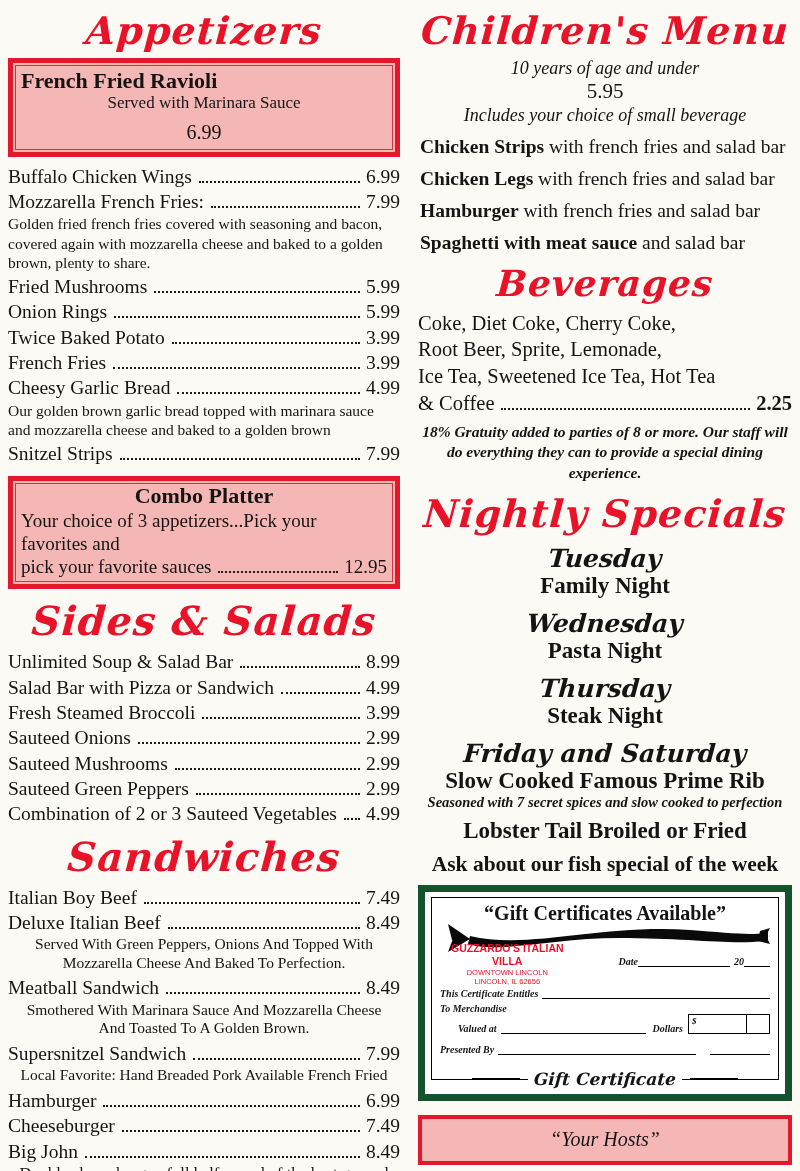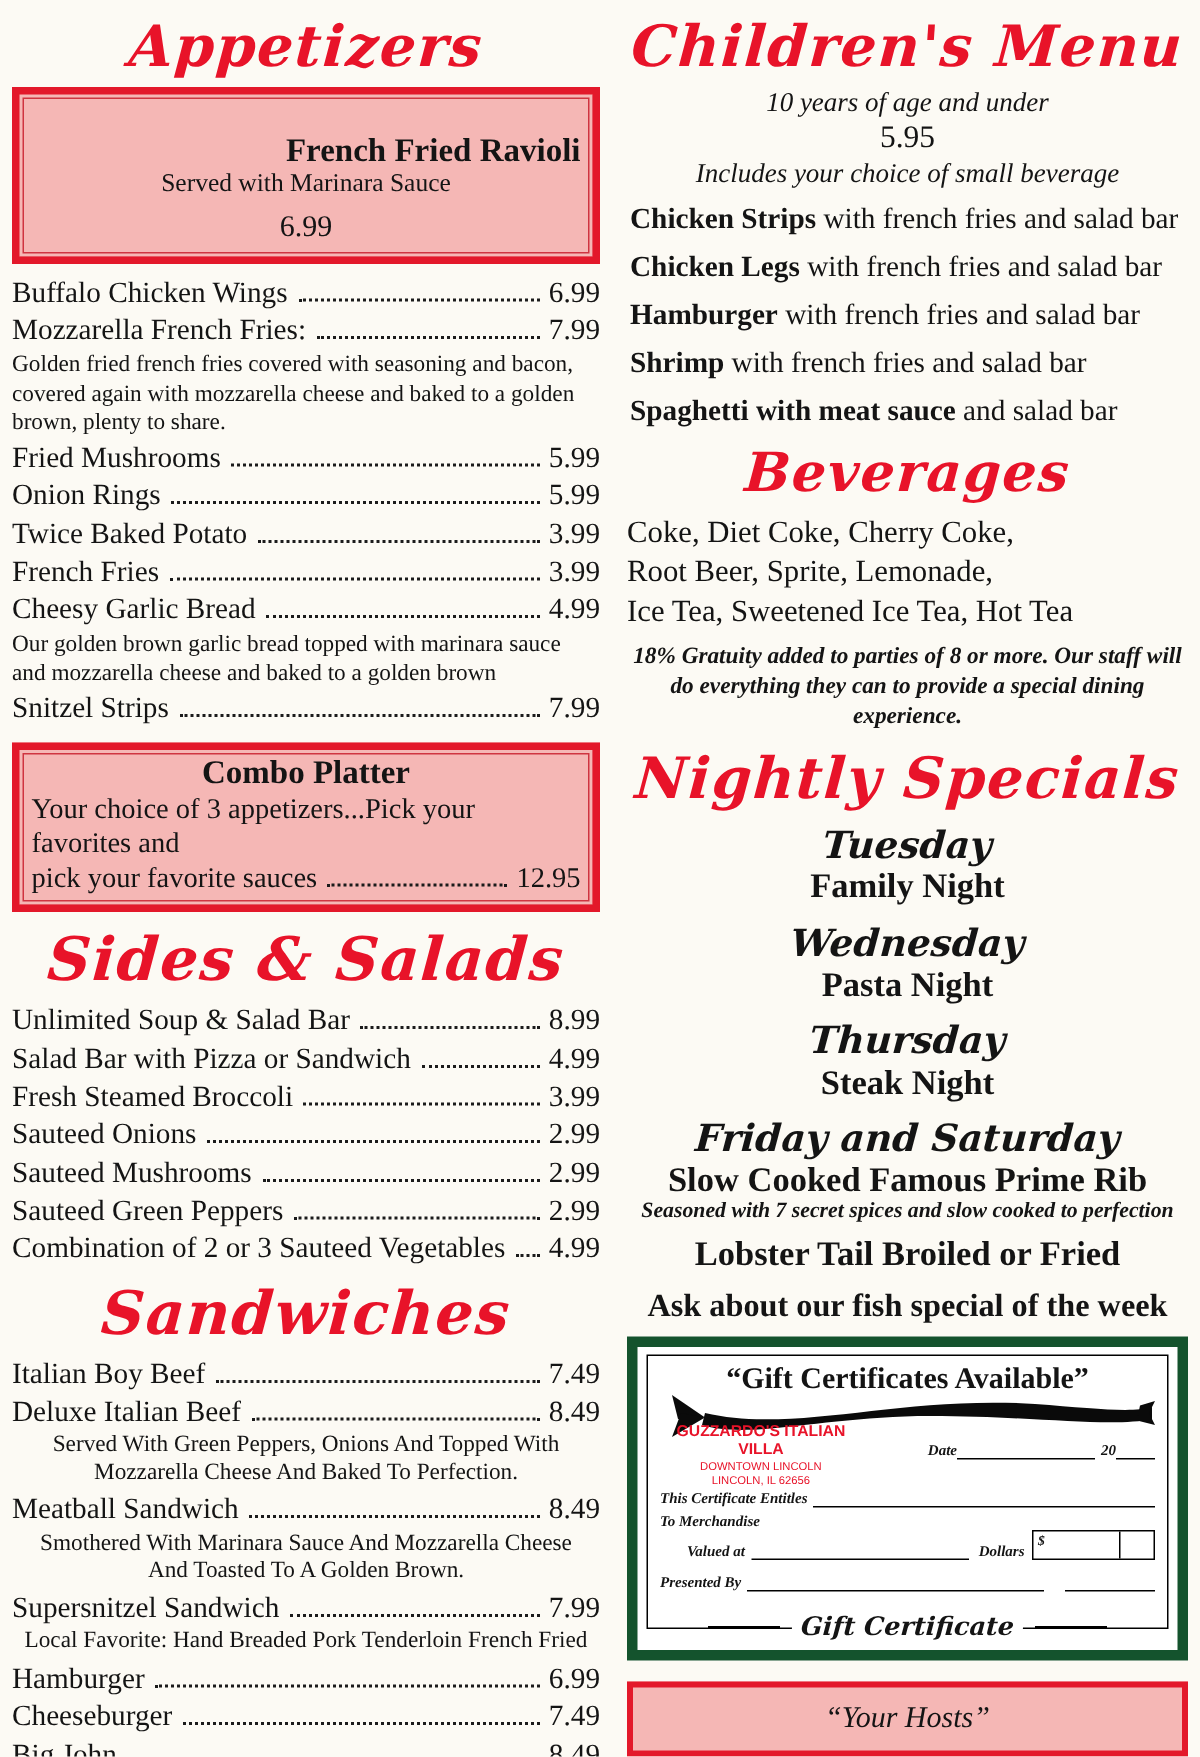--- a/index.html
+++ b/index.html
@@ -23,21 +23,21 @@
     font-family:"DejaVu Serif", serif;font-style:italic;font-weight:700;
     color:var(--red);text-align:center;font-size:38px;line-height:1.1;
     margin:2px 0 6px;letter-spacing:1px;transform:skewX(-4deg);
   }
   .pinkbox{
     background:var(--box-fill);
     border:5px solid var(--box-border);
     box-shadow:inset 0 0 0 2px var(--box-fill), inset 0 0 0 3px #cf3440;
     padding:5px 8px 8px;
   }
-  .feat-name{text-align:right;font-weight:700;font-size:22px;line-height:1.15;margin-top:19px;}
+  .feat-name{text-align:left;font-weight:700;font-size:22px;line-height:1.15;}
   .feat-sub{text-align:center;font-size:17px;line-height:1.15;}
   .feat-price{text-align:center;font-size:20px;margin-top:8px;}
 
   .mrow{display:flex;align-items:baseline;font-size:19.5px;line-height:1.3;}
   .nm{white-space:nowrap;}
   .dots{flex:1;margin:0 6px 4px 7px;border-bottom:2px dotted #1b1b1b;min-width:14px;}
   .pr{white-space:nowrap;}
   .desc{font-size:15.5px;line-height:1.24;margin:0 0 2px;}
   .subc{font-size:15.5px;line-height:1.2;text-align:center;margin:0 0 3px;}
 
@@ -216,21 +216,21 @@
         <span class="nm">Meatball Sandwich</span>
         <span class="dots"></span>
         <span class="pr">8.49</span>
       </div>
       <div class="subc" style="max-width:360px;margin:0 auto 3px;">Smothered With Marinara Sauce And Mozzarella Cheese And Toasted To A Golden Brown.</div>
       <div class="mrow">
         <span class="nm">Supersnitzel Sandwich</span>
         <span class="dots"></span>
         <span class="pr">7.99</span>
       </div>
-      <div class="subc">Local Favorite: Hand Breaded Pork Tenderloin French Fried</div>
+      <div class="subc">Local Favorite: Hand Breaded Pork Available French Fried</div>
       <div class="mrow">
         <span class="nm">Hamburger</span>
         <span class="dots"></span>
         <span class="pr">6.99</span>
       </div>
       <div class="mrow">
         <span class="nm">Cheeseburger</span>
         <span class="dots"></span>
         <span class="pr">7.49</span>
       </div>
@@ -248,28 +248,32 @@
 
     <div class="script-head">Children's Menu</div>
     <div class="kids-sub">10 years of age and under</div>
     <div class="kids-price">5.95</div>
     <div class="kids-sub">Includes your choice of small beverage</div>
 
     <div style="margin-top:4px;">
       <div class="kid"><b>Chicken Strips</b><span> with french fries and salad bar</span></div>
       <div class="kid"><b>Chicken Legs</b><span> with french fries and salad bar</span></div>
       <div class="kid"><b>Hamburger</b><span> with french fries and salad bar</span></div>
-      <div class="kid"><b>Shrimp</b><span> with french fries and salad bar</span></div>
       <div class="kid"><b>Spaghetti with meat sauce</b><span> and salad bar</span></div>
     </div>
 
     <div class="script-head" style="font-size:36px;margin-top:6px;">Beverages</div>
     <div class="bev-line">Coke, Diet Coke, Cherry Coke,</div>
     <div class="bev-line">Root Beer, Sprite, Lemonade,</div>
     <div class="bev-line">Ice Tea, Sweetened Ice Tea, Hot Tea</div>
+    <div class="bev-row">
+      <span class="nm">&amp; Coffee</span>
+      <span class="dots"></span>
+      <span class="pr bev-price">2.25</span>
+    </div>
     <div class="gratuity">18% Gratuity added to parties of 8 or more. Our staff will do everything they can to provide a special dining experience.</div>
 
     <div class="script-head" style="margin-top:10px;">Nightly Specials</div>
 
     <div class="day">Tuesday</div>
     <div class="special">Family Night</div>
     <div class="day">Wednesday</div>
     <div class="special">Pasta Night</div>
     <div class="day">Thursday</div>
     <div class="special">Steak Night</div>

